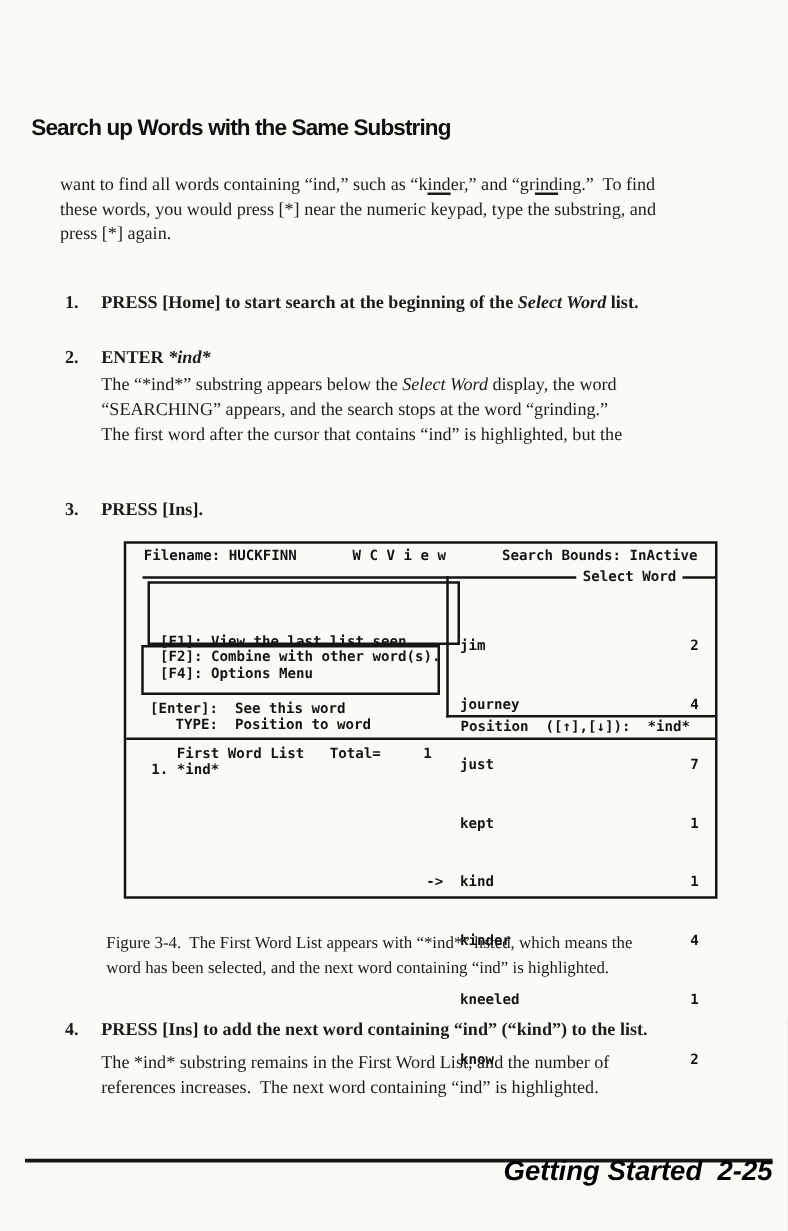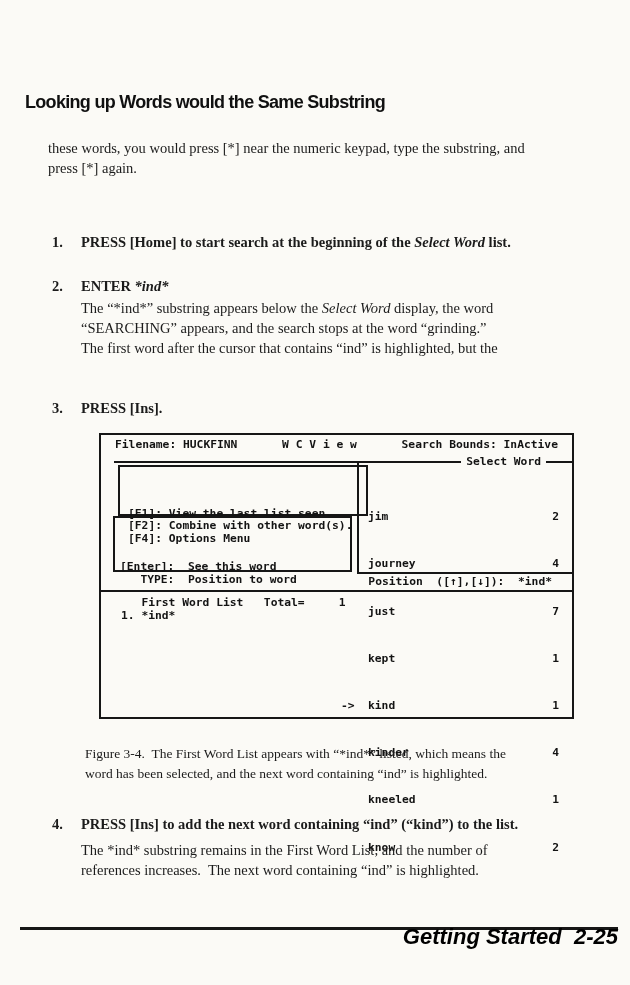--- a/index.html
+++ b/index.html
@@ -35,21 +35,21 @@
             font-family:"DejaVu Sans Mono",monospace;font-weight:700;font-size:11.3px;
             line-height:11.8px;color:#131313;white-space:pre;box-sizing:content-box;}
   .t-header{position:absolute;top:4px;left:14px;right:14px;display:flex;justify-content:space-between;}
   .t-sel-rule{position:absolute;top:21px;left:13px;right:0;height:12px;display:flex;align-items:center;}
   .t-sel-rule .dash{border-top:2px solid #161616;}
   .t-sel-rule .left-dash{flex:1;margin-right:5px;}
   .t-sel-rule .right-dash{width:26px;margin-left:5px;}
   .t-fbox{position:absolute;left:17px;top:30px;width:238px;height:44px;border:2px solid #161616;
           padding:3px 0 0 8px;line-height:12.6px;}
   .t-ebox{position:absolute;left:12px;top:81px;width:230px;height:33px;border:2px solid #161616;
-          padding:3px 0 16px 5px;line-height:13px;}
+          padding:3px 0 0 5px;line-height:13px;}
   .t-vline{position:absolute;left:256px;top:26px;height:113px;border-left:2px solid #161616;}
   .t-wl-bottom{position:absolute;left:256px;right:0;top:137px;border-top:2px solid #161616;}
   .t-words{position:absolute;left:258px;top:29px;right:3px;}
   .w-row{position:relative;display:flex;height:11.8px;align-items:center;}
   .w-word{padding-left:9px;}
   .w-count{margin-left:auto;padding-right:10px;}
   .w-arrow{position:absolute;left:-19px;top:0;background:#fbfaf6;padding:0 1px;}
   .w-arrow:empty{display:none;}
   .t-substring{position:absolute;top:141px;right:20px;}
   .t-divider{position:absolute;top:155px;left:0;right:0;border-top:2.5px solid #161616;}
@@ -63,23 +63,24 @@
   
   .footer-rule{left:20px;top:927px;width:598px;height:3px;background:#161616;}
   .footer-text{top:924px;right:12px;font-family:"Liberation Sans",sans-serif;
                font-weight:700;font-style:italic;font-size:22px;white-space:pre;color:#000000;}
 </style>
 </head>
 <body>
 
 <div class="page">
 
-  <div class="abs h1">Looking up Words would the Same Substring</div>
+  <div class="abs h1">Search up Words with the Same Substring</div>
 
   <div class="abs intro">
+      <div class="tline"><span>want to find all words containing “ind,” such as “k</span><span class="st-u">ind</span><span>er,” and “gr</span><span class="st-u">ind</span><span>ing.”  To find</span></div>
       <div class="tline"><span>these words, you would press [*] near the numeric keypad, type the substring, and</span></div>
       <div class="tline"><span>press [*] again.</span></div>
     </div>
 
   <div class="abs step step1">
     <div class="step-row">
       <div class="step-num">1.</div>
       <div class="step-head"><span>PRESS [Home] to start search at the beginning of the </span><span class="st-i">Select Word</span><span> list.</span></div>
     </div>
   </div>

